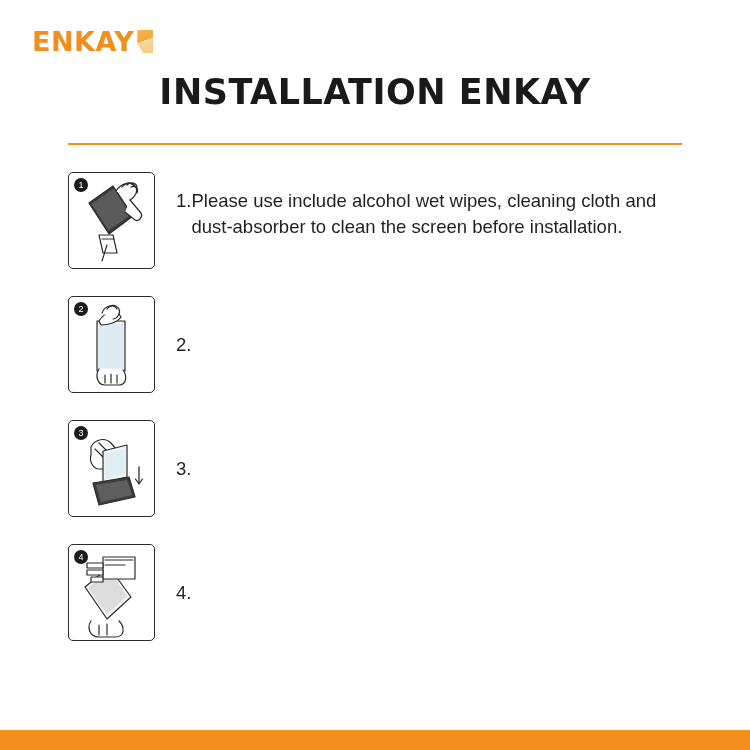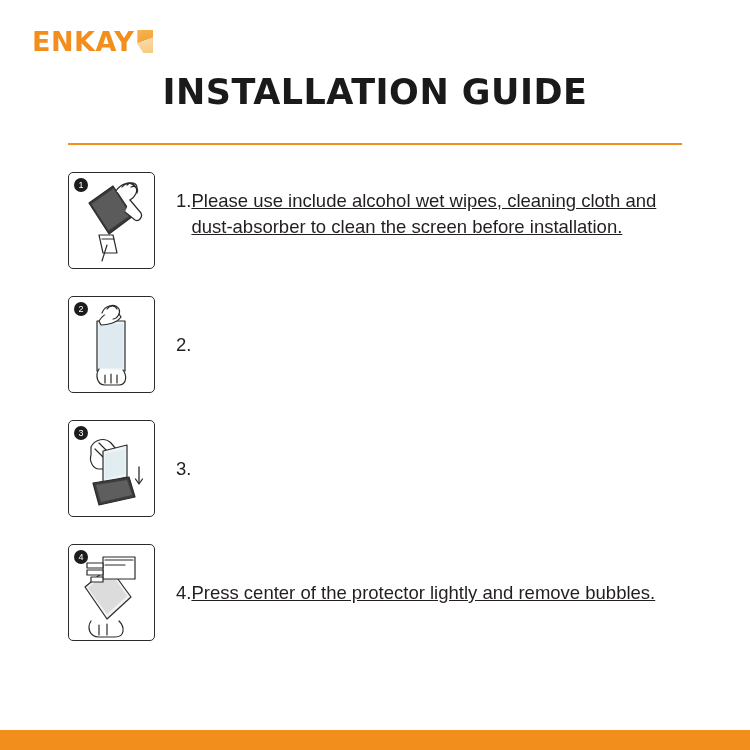--- a/index.html
+++ b/index.html
@@ -117,21 +117,20 @@
     font-size: 18.5px;
     line-height: 1.42;
     color: #231f20;
     display: flex;
   }
   .step-num {
     flex: 0 0 auto;
   }
   .step-body {
     flex: 1 1 auto;
-    text-decoration: underline;
   }
 
   .step-1 .step-text { padding-top: 16px; padding-right: 62px; }
   .step-2 .step-text { padding-top: 36px; }
   .step-3 .step-text { padding-top: 36px; padding-right: 48px; }
   .step-4 .step-text { padding-top: 36px; padding-right: 56px; }
 
   
   .bottom-bar {
     position: absolute;
@@ -145,21 +144,21 @@
 </head>
 <body>
 
 <div class="page">
 
   <div class="brand">
     <span class="brand-text">ENKAY</span>
     <span class="brand-mark"></span>
   </div>
 
-  <div class="title">INSTALLATION GUIDE</div>
+  <div class="title">INSTALLATION ENKAY</div>
   <div class="title-rule"></div>
 
   <div class="steps">
 
     <div class="step step-1">
       <div class="thumb-wrap">
         <div class="thumb">
           <span class="badge">1</span>
           <svg width="85" height="95" viewBox="0 0 85 95">
             <g fill="none" stroke="#2b2b2b" stroke-width="1.2" stroke-linejoin="round" stroke-linecap="round">
@@ -262,20 +261,19 @@
 
               <path d="M22 76 C18 82, 20 92, 30 92 L46 92 C56 92, 56 82, 50 76" fill="#ffffff"></path>
               <path d="M30 80 L30 90"></path>
               <path d="M38 79 L38 90"></path>
             </g>
           </svg>
         </div>
       </div>
       <div class="step-text">
         <span class="step-num">4.</span>
-        <span class="step-body">Press center of the protector lightly and remove bubbles.</span>
       </div>
     </div>
 
   </div>
 
   <div class="bottom-bar"></div>
 </div>
 
 </body></html>

